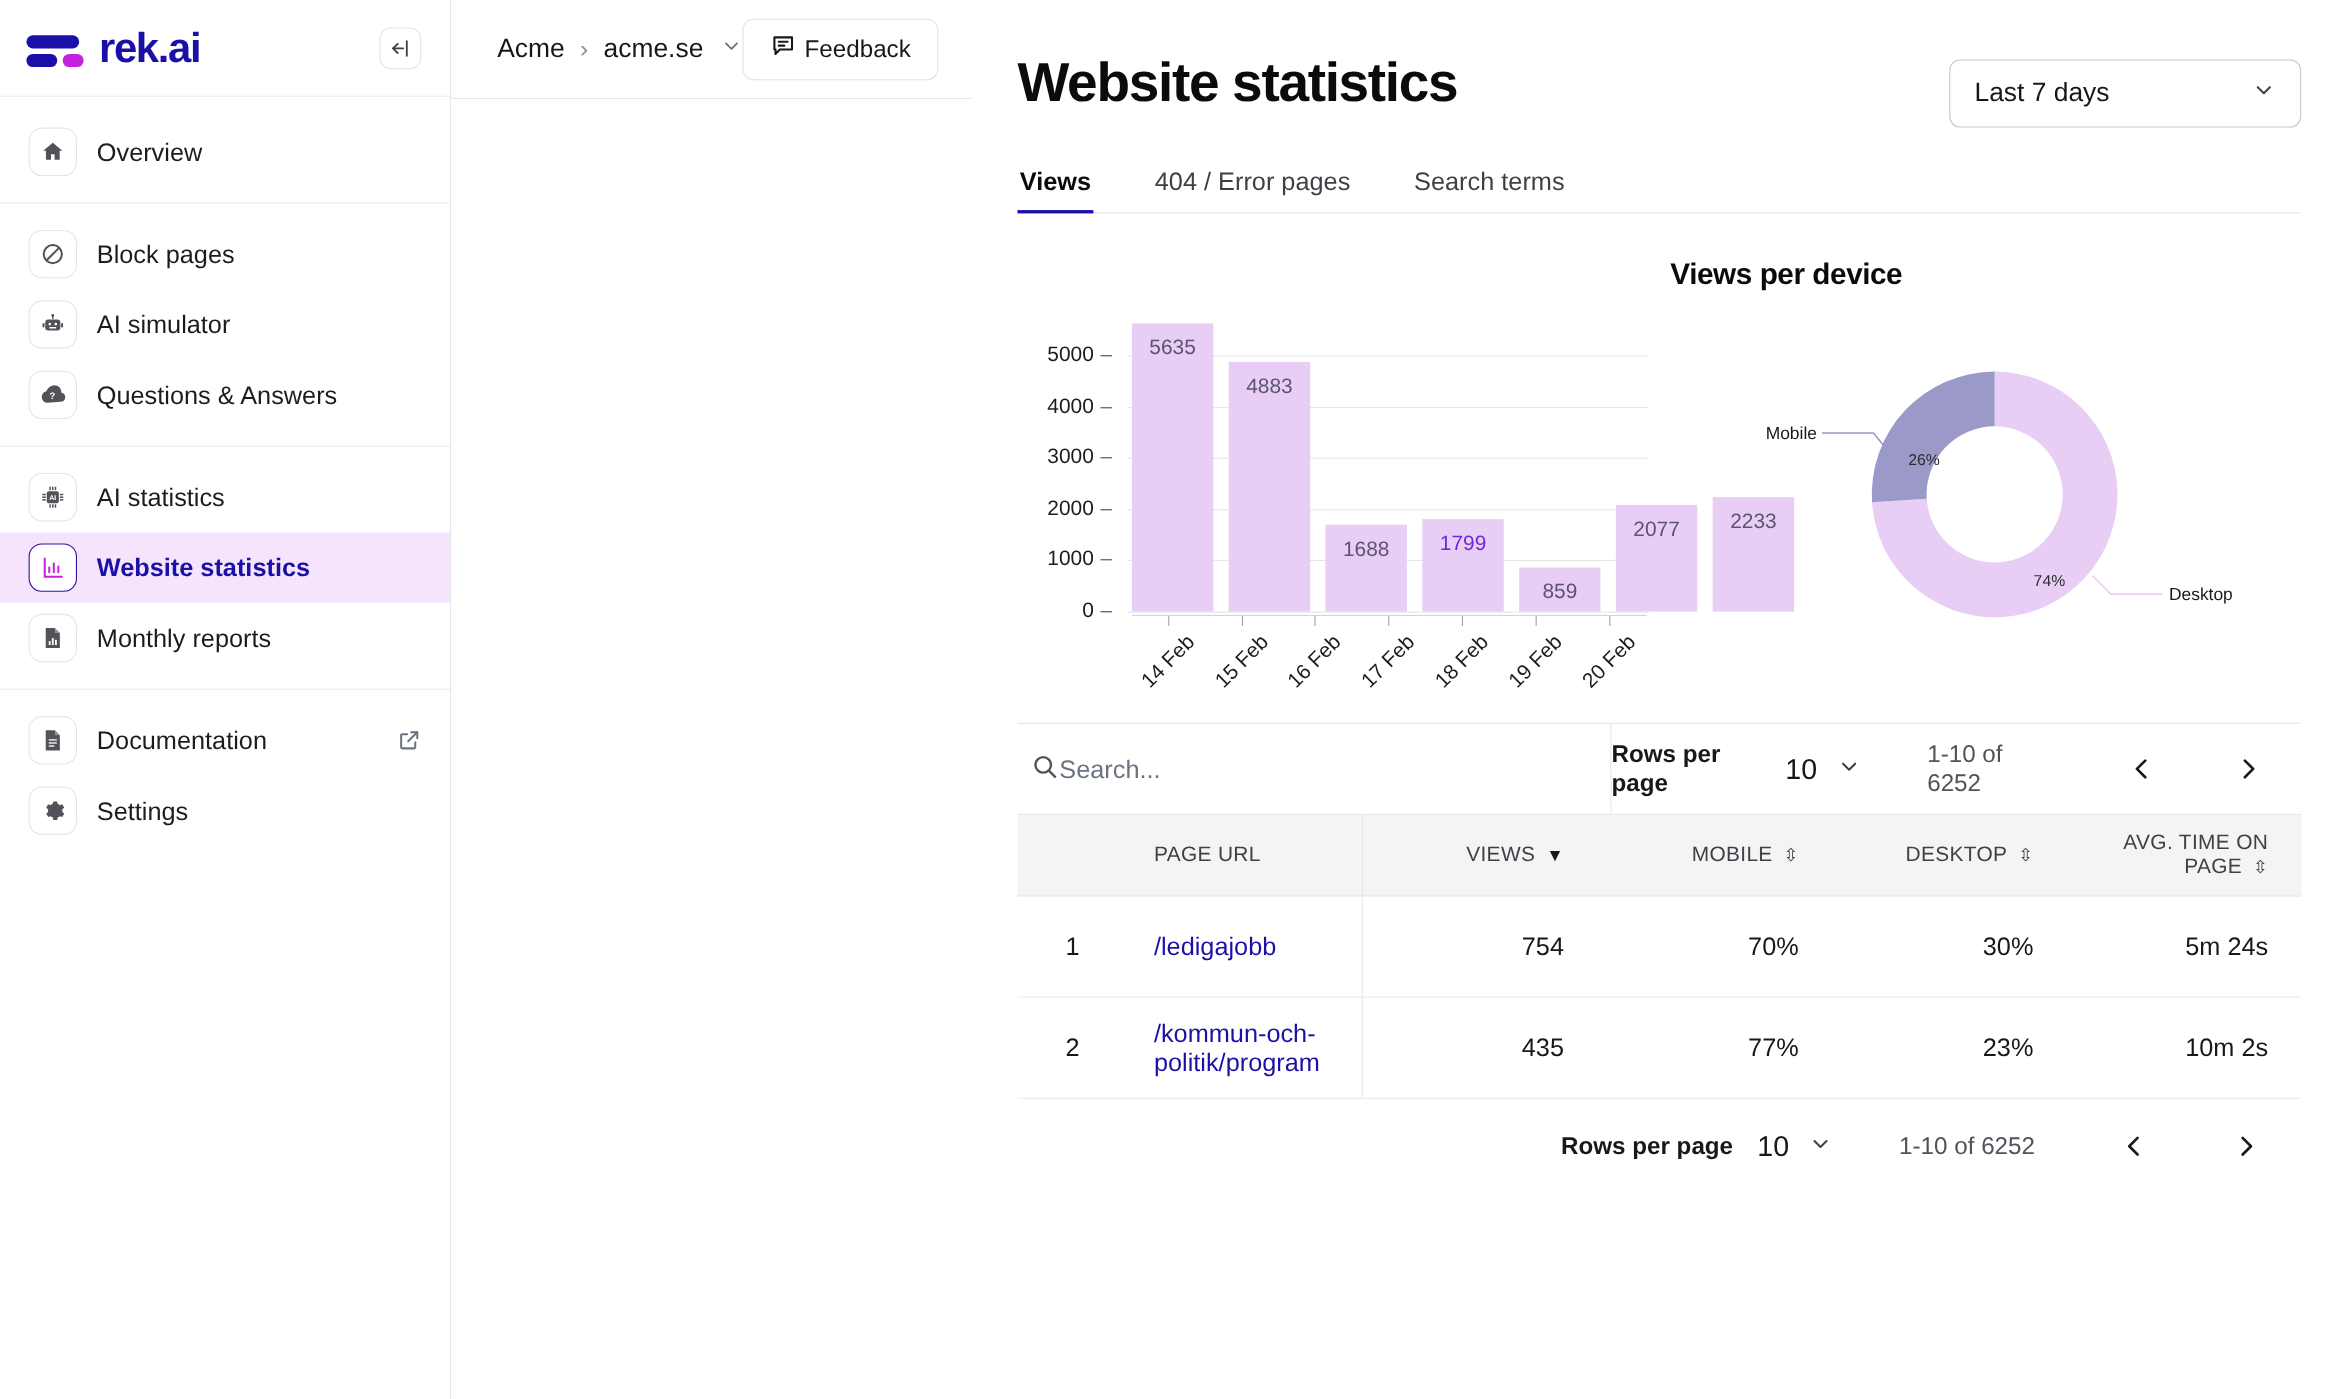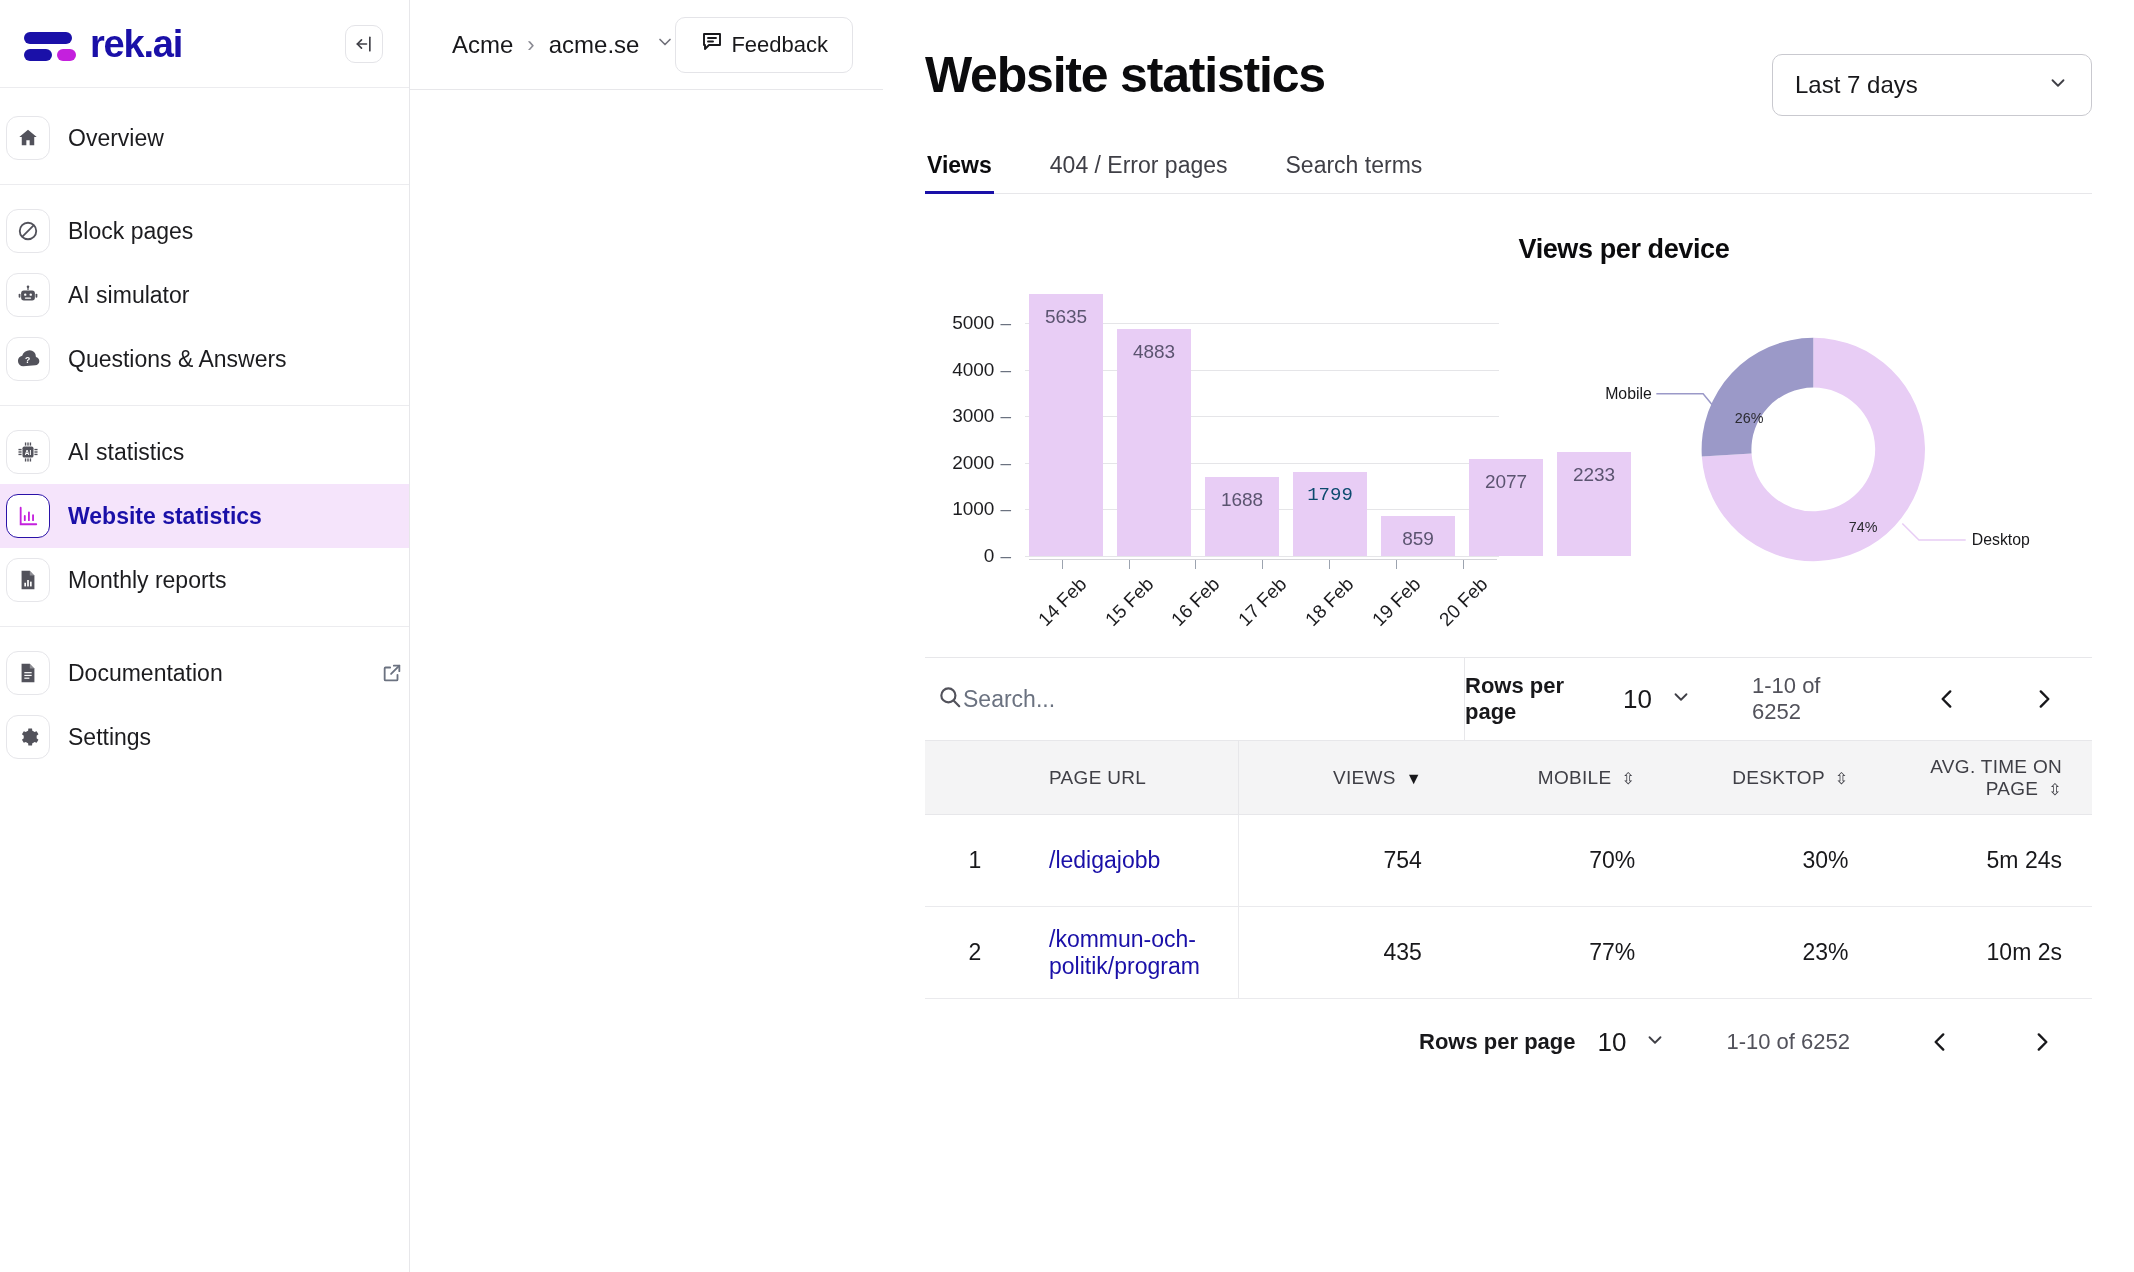--- a/index.html
+++ b/index.html
@@ -40,21 +40,21 @@
     width: 38px; height: 38px; border: 1px solid #e4e4e8; border-radius: 10px;
     background: #fff; display: flex; align-items: center; justify-content: center;
     color: #3f3f46; font-size: 17px; cursor: pointer;
   }
 
   .nav { padding: 12px 0 0 0; flex: 1; }
   .nav-group { padding: 6px 0; }
   .nav-sep { height: 1px; background: #ececef; margin: 8px 0; }
   .nav-item {
     display: flex; align-items: center; gap: 18px;
-    height: 64px; padding: 0 6px;
+    height: 64px; padding: 0 26px;
     cursor: pointer; position: relative;
     text-decoration: none;
   }
   .nav-item .ico-box {
     width: 44px; height: 44px; border-radius: 12px;
     border: 1px solid #e6e6ea; background: #fff;
     display: flex; align-items: center; justify-content: center;
     color: #52525b; flex: 0 0 44px;
   }
   .nav-item .label { font-size: 23px; color: #1c1c1f; white-space: nowrap; }
@@ -422,21 +422,21 @@
                     <span class="val" style="color: rgb(91, 84, 112);">4883</span>
                   </div>
                 </div>
                 <div class="bar-slot">
                   <div class="bar" style="height: 78.5793px; background: rgb(232, 205, 245);">
                     <span class="val" style="color: rgb(91, 84, 112);">1688</span>
                   </div>
                 </div>
                 <div class="bar-slot">
                   <div class="bar" style="height: 83.7466px; background: rgb(232, 205, 245);">
-                    <span class="val" style="color: #0c4a6e; font-family: Liberation Mono, monospace;">1799</span>
+                    <span class="val" style="color: #6d28d9;">1799</span>
                   </div>
                 </div>
                 <div class="bar-slot">
                   <div class="bar" style="height: 39.9879px; background: rgb(232, 205, 245);">
                     <span class="val" style="color: rgb(91, 84, 112);">859</span>
                   </div>
                 </div>
                 <div class="bar-slot">
                   <div class="bar" style="height: 96.6879px; background: rgb(232, 205, 245);">
                     <span class="val" style="color: rgb(91, 84, 112);">2077</span>

